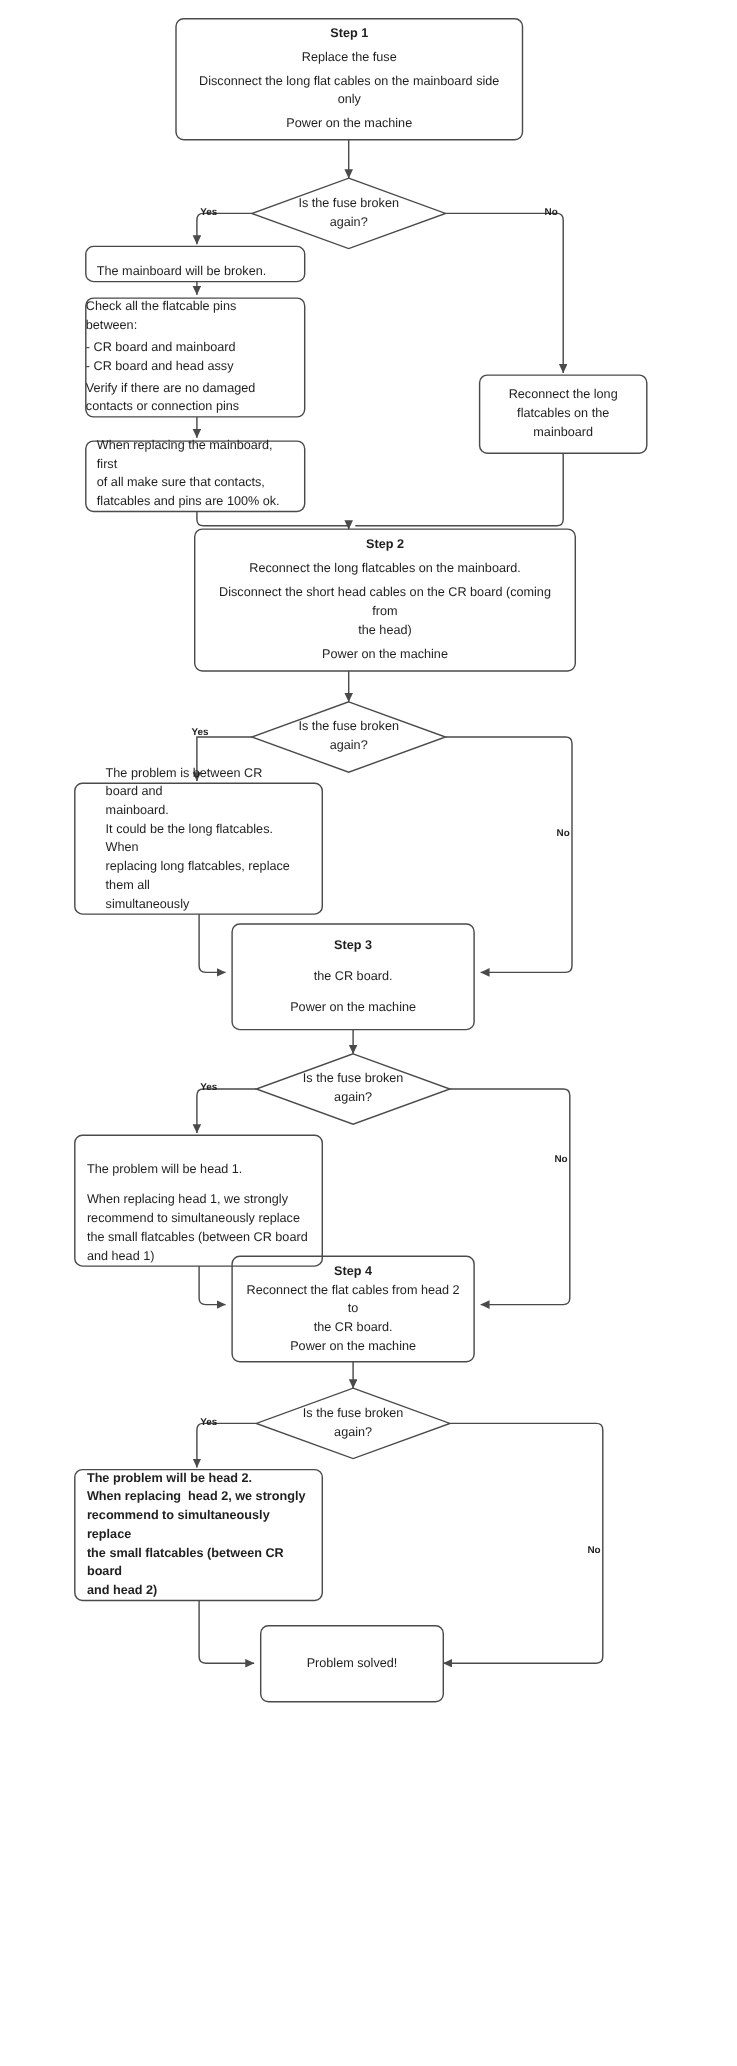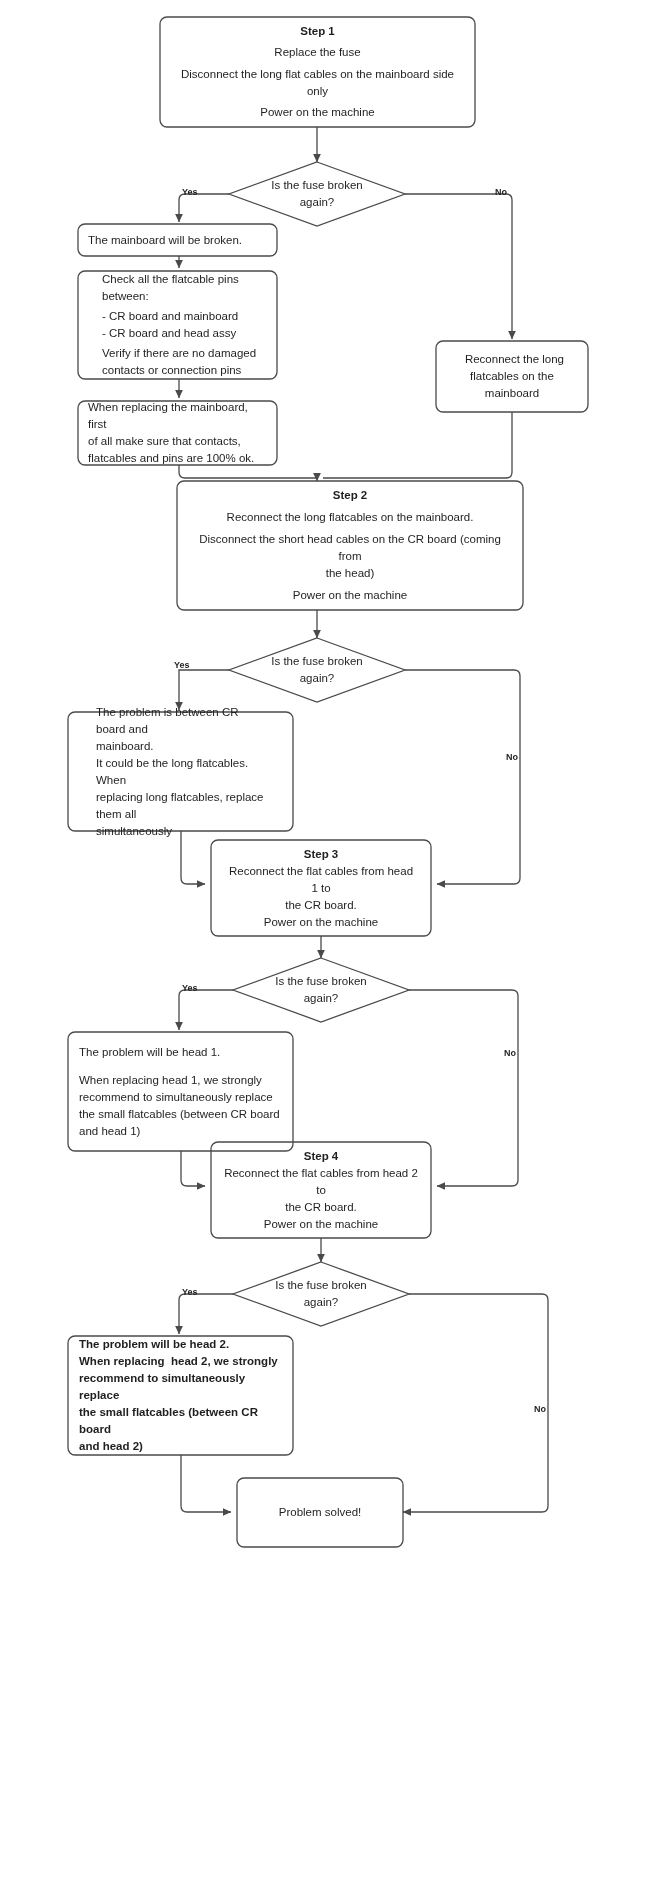--- a/index.html
+++ b/index.html
@@ -3,21 +3,21 @@
 <meta charset="utf-8">
 <style>
   html,body{margin:0;padding:0;background:#ffffff;}
   body{width:670px;height:1878px;font-family:"Liberation Sans",sans-serif;}
   #chart{position:relative;width:670px;height:1878px;margin-left:48px;}
   svg{position:absolute;left:0;top:0;width:670px;height:1878px;}
   .node-text{position:absolute;box-sizing:border-box;display:flex;flex-direction:column;
     justify-content:center;color:#1f1f1f;font-size:11.5px;line-height:17px;}
   .node-text .ln{white-space:pre-wrap;}
   .center{align-items:center;text-align:center;}
-  .left{align-items:flex-start;text-align:left;}
+  .left{align-items:flex-start;text-align:left;justify-content:flex-end;}
   .bold{font-weight:bold;}
   .edge-label{position:absolute;font-size:9px;font-weight:bold;color:#1f1f1f;}
   .gap{height:11px;}
 </style>
 </head>
 <body>
 
 <div id="chart">
 
   <svg viewBox="0 0 670 1878">
@@ -106,37 +106,37 @@
     <div class="ln">Is the fuse broken</div>
     <div class="ln">again?</div>
   </div>
   <div class="edge-label" style="left:134px;top:187px;">Yes</div>
   <div class="edge-label" style="left:447px;top:187px;">No</div>
 
   <div class="node-text left" style="left:30px;top:224px;width:199px;height:32px;padding:0 10px;">
     <div class="ln">The mainboard will be broken.</div>
   </div>
 
-  <div class="node-text left" style="left:42px;top:271px;width:199px;height:108px;padding:0 12px;">
+  <div class="node-text left" style="left:18px;top:271px;width:199px;height:108px;padding:0 12px;">
     <div class="ln">Check all the flatcable pins between:</div>
     <div class="gap"></div>
     <div class="ln">- CR board and mainboard</div>
     <div class="ln">- CR board and head assy</div>
     <div class="gap"></div>
     <div class="ln">Verify if there are no damaged</div>
     <div class="ln">contacts or connection pins</div>
   </div>
 
   <div class="node-text left" style="left:30px;top:401px;width:199px;height:64px;padding:0 10px;">
     <div class="ln">When replacing the mainboard, first</div>
     <div class="ln">of all make sure that contacts,</div>
     <div class="ln">flatcables and pins are 100% ok.</div>
   </div>
 
-  <div class="node-text center" style="left:388px;top:341px;width:152px;height:71px;padding:0 24px;align-items:flex-end;">
+  <div class="node-text center" style="left:388px;top:341px;width:152px;height:71px;padding:0 8px;">
     <div class="ln">Reconnect the long</div>
     <div class="ln">flatcables on the mainboard</div>
   </div>
 
   <div class="node-text center" style="left:129px;top:481px;width:346px;height:129px;padding:6px 10px;border-radius:30px;">
     <div class="ln bold">Step 2</div>
     <div class="gap"></div>
     <div class="ln">Reconnect the long flatcables on the mainboard.</div>
     <div class="gap"></div>
     <div class="ln">Disconnect the short head cables on the CR board (coming from</div>
@@ -157,21 +157,20 @@
     <div class="ln">mainboard.</div>
     <div class="gap"></div>
     <div class="ln">It could be the long flatcables. When</div>
     <div class="ln">replacing long flatcables, replace them all</div>
     <div class="ln">simultaneously</div>
   </div>
 
   <div class="node-text center" style="left:163px;top:840px;width:220px;height:96px;padding:6px 14px;">
     <div class="ln bold">Step 3</div>
     <div class="gap"></div>
-    <div class="ln">Reconnect the flat cables from head 1 to</div>
     <div class="ln">the CR board.</div>
     <div class="gap"></div>
     <div class="ln">Power on the machine</div>
   </div>
 
   <div class="node-text center" style="left:203px;top:958px;width:140px;height:64px;">
     <div class="ln">Is the fuse broken</div>
     <div class="ln">again?</div>
   </div>
   <div class="edge-label" style="left:134px;top:983px;">Yes</div>

